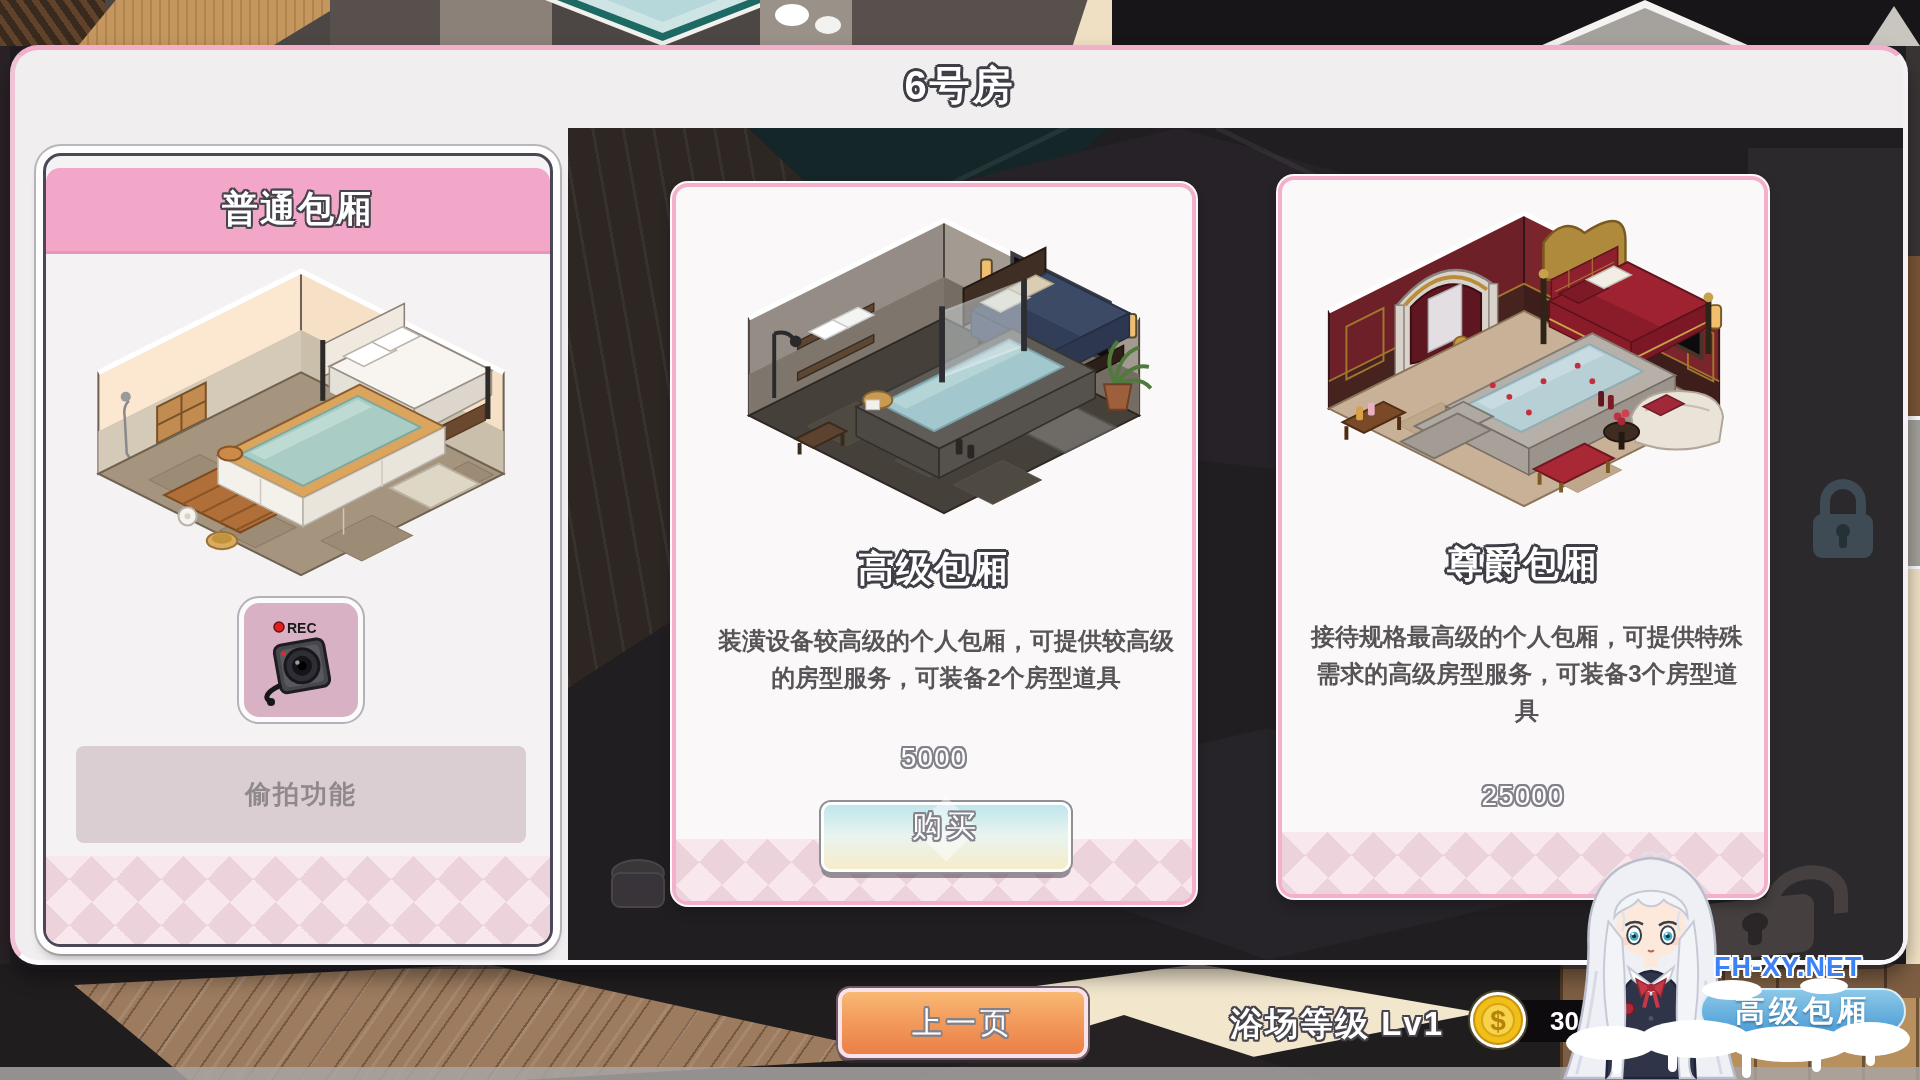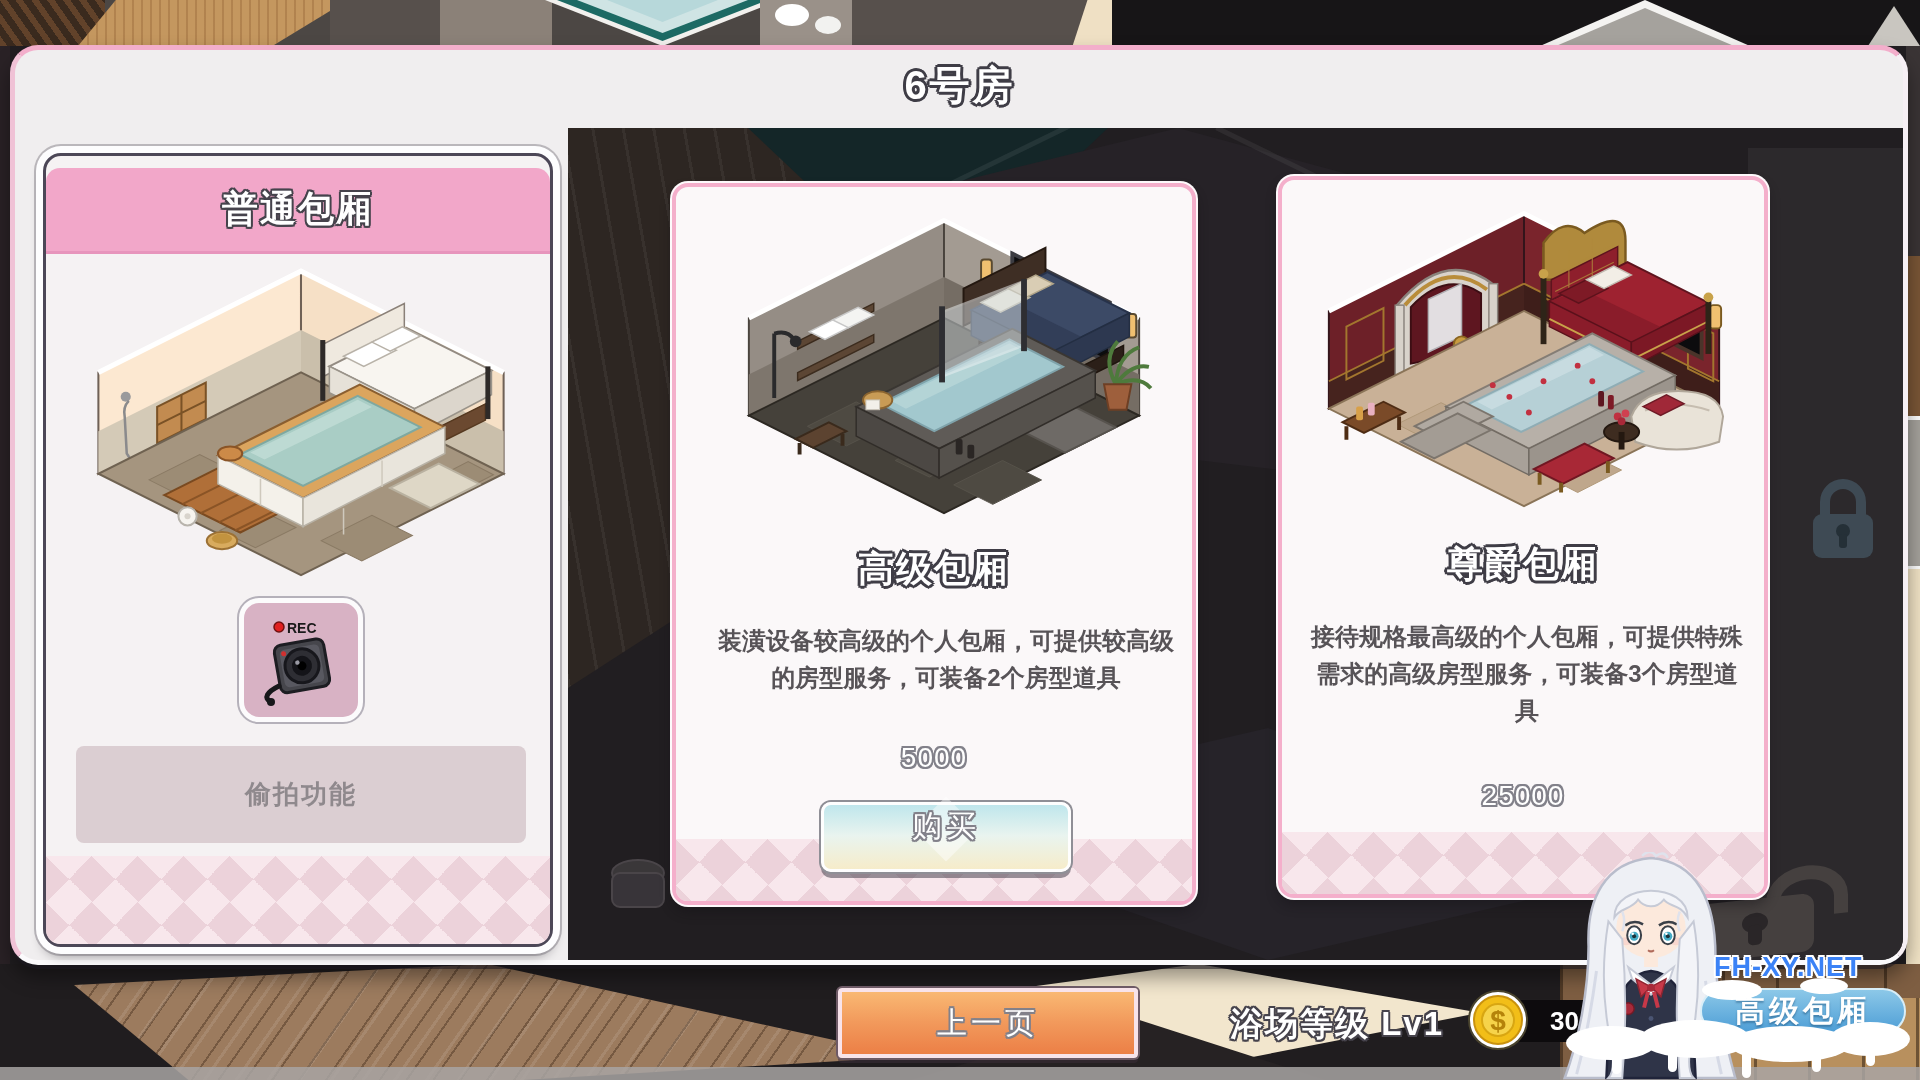--- a/index.html
+++ b/index.html
@@ -65,21 +65,21 @@
   
   .buy-btn{position:absolute;left:145px;top:615px;width:250px;height:70px;border-radius:10px;
     border:3px solid #fefefe;cursor:pointer;
     background:linear-gradient(180deg,#bfe6ec 0%,#e9f4ef 48%,#f6ecca 100%);
     box-shadow:0 0 0 2px #8f8f96,0 6px 0 rgba(73,68,80,.55);
     display:flex;justify-content:center;font-size:30px;letter-spacing:4px;}
   .buy-btn::after{content:"";position:absolute;width:46px;height:46px;background:rgba(255,255,255,.45);
     transform:rotate(45deg);}
 
   
-  .prev-btn{left:838px;top:988px;width:300px;height:70px;border-radius:4px;cursor:pointer;
+  .prev-btn{left:838px;top:988px;width:250px;height:70px;border-radius:12px;cursor:pointer;
     border:4px solid #f8e3ea;
     background:linear-gradient(180deg,#f9b873 0%,#f29a5c 48%,#ec7f46 100%);
     box-shadow:0 0 0 2px #6e5a66,0 5px 0 rgba(58,46,56,.55);
     display:flex;align-items:center;justify-content:center;font-size:30px;letter-spacing:4px;z-index:15;}
   .level-label{left:1230px;top:1002px;width:330px;font-size:33px;letter-spacing:2px;z-index:15;}
   .money-bar{left:1508px;top:1000px;width:200px;height:42px;background:#0d0b0d;border-radius:8px;
     z-index:14;color:#fff;font-weight:700;font-size:26px;line-height:42px;padding-left:42px;}
   .coin{left:1466px;top:988px;width:64px;height:64px;z-index:16;}
 
   

